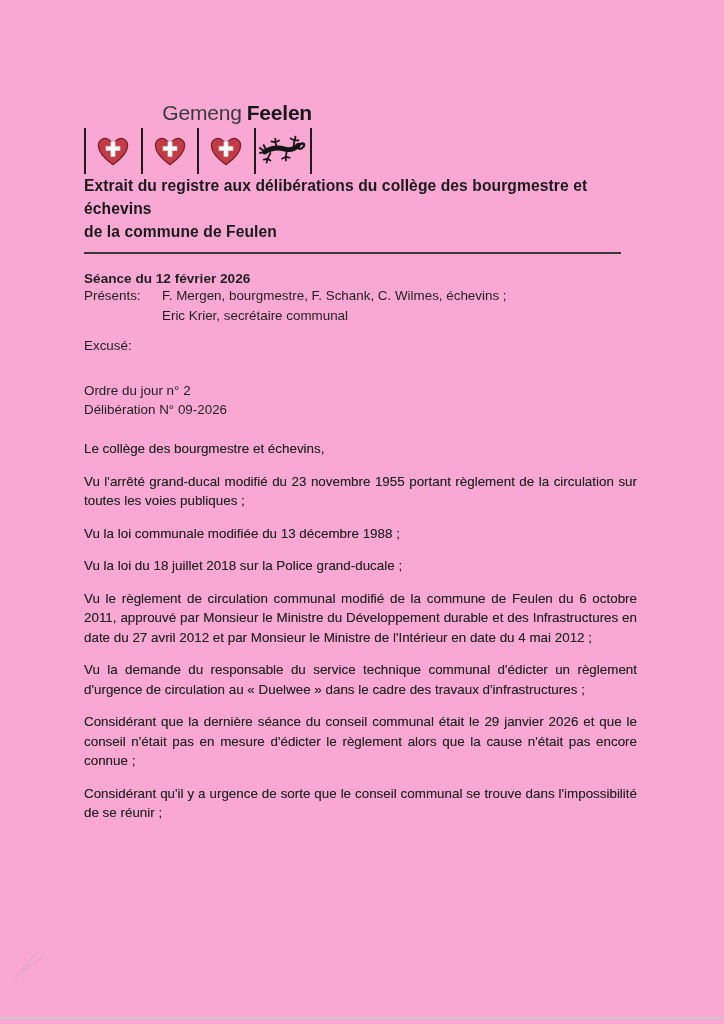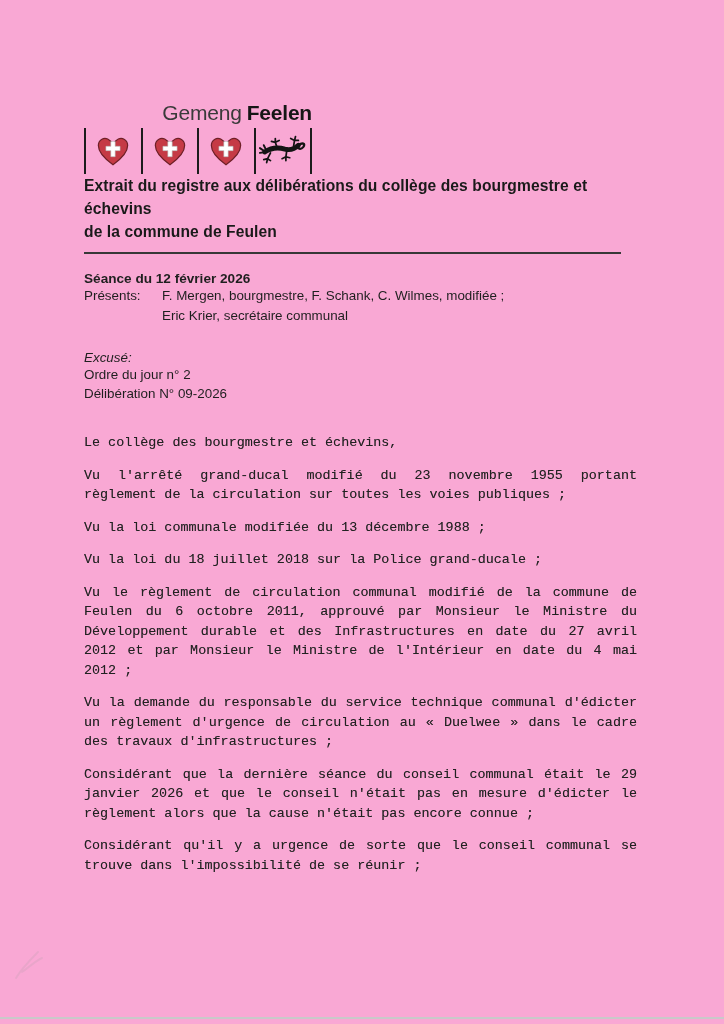--- a/index.html
+++ b/index.html
@@ -30,28 +30,28 @@
     font-size:15.6px;font-weight:700;line-height:23px;
     color:#1a1a1a;letter-spacing:0.1px;
   }
   .rule{height:2px;background:#383838;margin:9px 16px 0 0;}
   .seance{margin-top:17px;font-size:13.6px;font-weight:700;}
 
   
   .attendance{display:flex;font-size:13.4px;line-height:19.5px;}
   .att-label{width:78px;flex:0 0 78px;}
   .att-names div{white-space:nowrap;}
-  .excused{margin-top:25px;font-size:13.4px;font-style:italic;}
+  .excused{margin-top:13px;font-size:13.4px;}
 
   
-  .agenda{font-size:13.4px;line-height:19px;}
+  .agenda{margin-top:28px;font-size:13.4px;line-height:19px;}
   .objet{margin-top:12px;font-size:13.5px;font-weight:700;}
 
   
-  .bodytext{margin-top:30px;font-family:Liberation Mono, monospace;}
+  .bodytext{margin-top:20px;}
   .bodytext p{
     margin:0 0 13px 0;font-size:13.4px;line-height:19.5px;
     text-align:justify;color:#222222;
     text-shadow:0 0 0.4px rgba(45,45,45,0.45);
   }
 
   
   .scan-bottom{position:absolute;left:0;right:0;bottom:5px;height:2px;background:#c9c9c9;}
   .scan-right{position:absolute;right:3px;bottom:7px;width:2px;height:58px;background:#d7d7d7;}
   .pencil-mark{position:absolute;left:12px;top:938px;opacity:0.16;}
@@ -110,21 +110,21 @@
       <span>Extrait du registre aux délibérations du collège des bourgmestre et échevins</span><br>
       <span>de la commune de Feulen</span>
     </div>
     <div class="rule"></div>
 
     <div class="seance">Séance du 12 février 2026</div>
 
     <div class="attendance">
       <div class="att-label">Présents:</div>
       <div class="att-names">
-        <div>F. Mergen, bourgmestre, F. Schank, C. Wilmes, modifiée ;</div>
+        <div>F. Mergen, bourgmestre, F. Schank, C. Wilmes, échevins ;</div>
         <div>Eric Krier, secrétaire communal</div>
       </div>
     </div>
     <div class="excused">Excusé:</div>
 
     <div class="agenda">
       <div>Ordre du jour n° 2</div>
       <div>Délibération N° 09-2026</div>
     </div>
 

